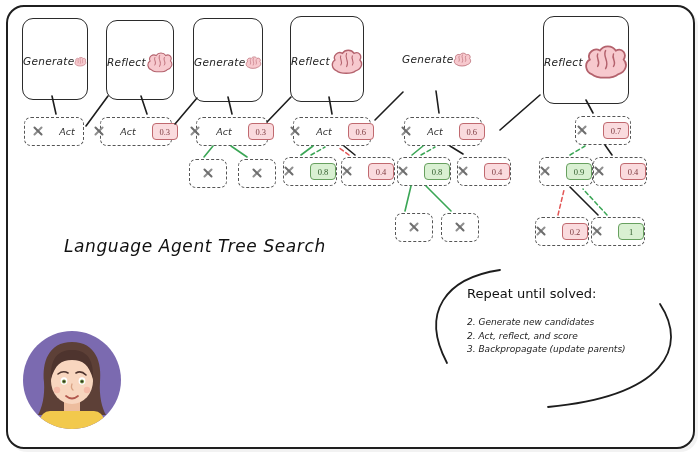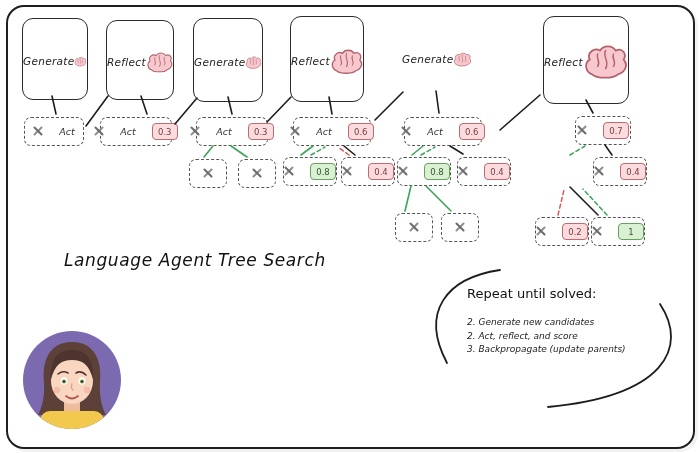--- a/index.html
+++ b/index.html
@@ -15,38 +15,38 @@
   .stage-label{font-size:10.5px;font-style:italic;letter-spacing:.3px;color:#222;}
   .brain{margin-top:2px;}
   .brain .bfill{fill:var(--brain_fill,#f7c9ce);stroke:#b4626d;stroke-width:1.6;}
   .brain .bline{fill:none;stroke:#b4626d;stroke-width:1.3;stroke-linecap:round;}
   
   .node{position:absolute;border:1.5px dashed #555;border-radius:7px;background:#fff;
     display:flex;align-items:center;justify-content:center;gap:16px;
     font-size:9.5px;font-style:italic;color:#333;z-index:2;}
   .act-label{font-style:italic;}
   .badge{min-width:20px;height:15px;border-radius:4px;display:flex;align-items:center;
-    justify-content:center;font-size:8.5px;font-style:normal;padding:0 2px;}
+    justify-content:center;font-size:8.5px;font-style:normal;padding:0 2px;font-family:Liberation Serif, serif;}
   .badge.pink{background:var(--badge_pink,#fadbde);border:1.2px solid var(--badge_pink_border,#c0696f);color:#7d3b40;}
   .badge.green{background:var(--badge_green,#d9f0d2);border:1.2px solid var(--badge_green_border,#67a05f);color:#2f5c2a;}
   .tools{position:relative;width:10px;height:11px;flex:0 0 10px;display:inline-block;}
   .tools::before,.tools::after{content:"";position:absolute;left:4px;top:-1px;width:2px;height:12px;
     background:#8f8f8f;border-radius:1px;}
   .tools::before{transform:rotate(45deg);}
   .tools::after{transform:rotate(-45deg);background:#6c6c6c;}
   
   .arrows{position:absolute;left:0;top:0;z-index:3;pointer-events:none;}
   .arrows line,.arrows path{fill:none;stroke-linecap:round;}
   .ab{stroke:#1d1d1d;stroke-width:1.6;}
   .ag{stroke:var(--arrow_green,#3aa655);stroke-width:1.6;}
   .agd{stroke:var(--arrow_green,#3aa655);stroke-width:1.5;stroke-dasharray:4 3;}
   .ard{stroke:var(--arrow_red,#e25555);stroke-width:1.5;stroke-dasharray:4 3;}
   .loop{stroke:#1d1d1d;stroke-width:1.8;}
   
-  .title{position:absolute;left:64px;top:250px;font-size:17px;font-style:italic;
+  .title{position:absolute;left:64px;top:236px;font-size:17px;font-style:italic;
     letter-spacing:.6px;color:#111;z-index:2;}
   .repeat-heading{position:absolute;left:467px;top:286px;font-size:13px;
     color:#111;z-index:4;}
   .steps{position:absolute;left:467px;top:316px;z-index:4;}
   .step{font-size:9px;line-height:13.5px;font-style:italic;color:#222;}
   .avatar-wrap{position:absolute;left:21px;top:329px;z-index:2;}
 </style>
 </head>
 <body>
 
@@ -156,20 +156,24 @@
   </div>
   <div class="node" style="left:395px;top:213px;width:36px;height:27px">
     <span class="tools"></span>
   </div>
   <div class="node" style="left:441px;top:213px;width:36px;height:27px">
     <span class="tools"></span>
   </div>
   <div class="node" style="left:575px;top:116px;width:54px;height:27px">
     <span class="tools"></span>
     <span class="badge pink">0.7</span>
+  </div>
+  <div class="node" style="left:539px;top:157px;width:52px;height:27px">
+    <span class="tools"></span>
+    <span class="badge green">0.9</span>
   </div>
   <div class="node" style="left:593px;top:157px;width:52px;height:27px">
     <span class="tools"></span>
     <span class="badge pink">0.4</span>
   </div>
   <div class="node" style="left:535px;top:217px;width:52px;height:27px">
     <span class="tools"></span>
     <span class="badge pink">0.2</span>
   </div>
   <div class="node" style="left:591px;top:217px;width:52px;height:27px">

